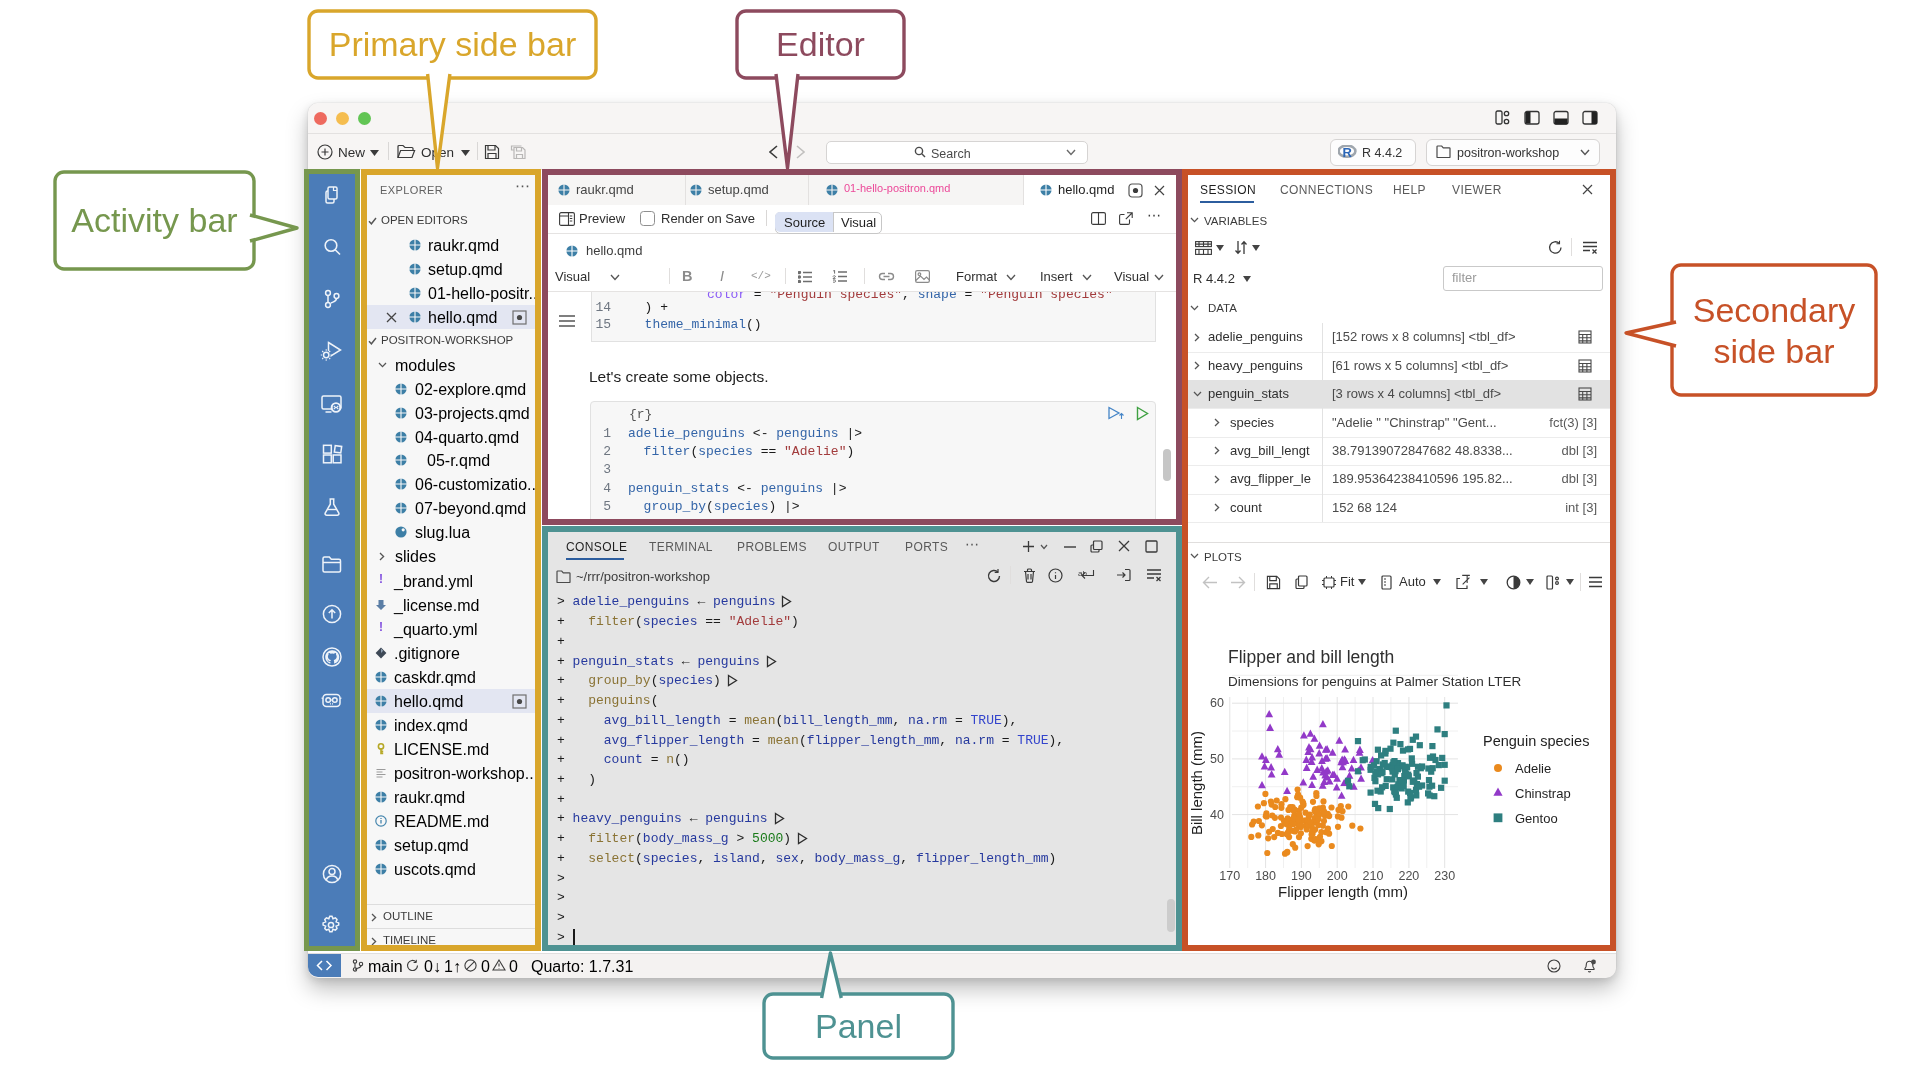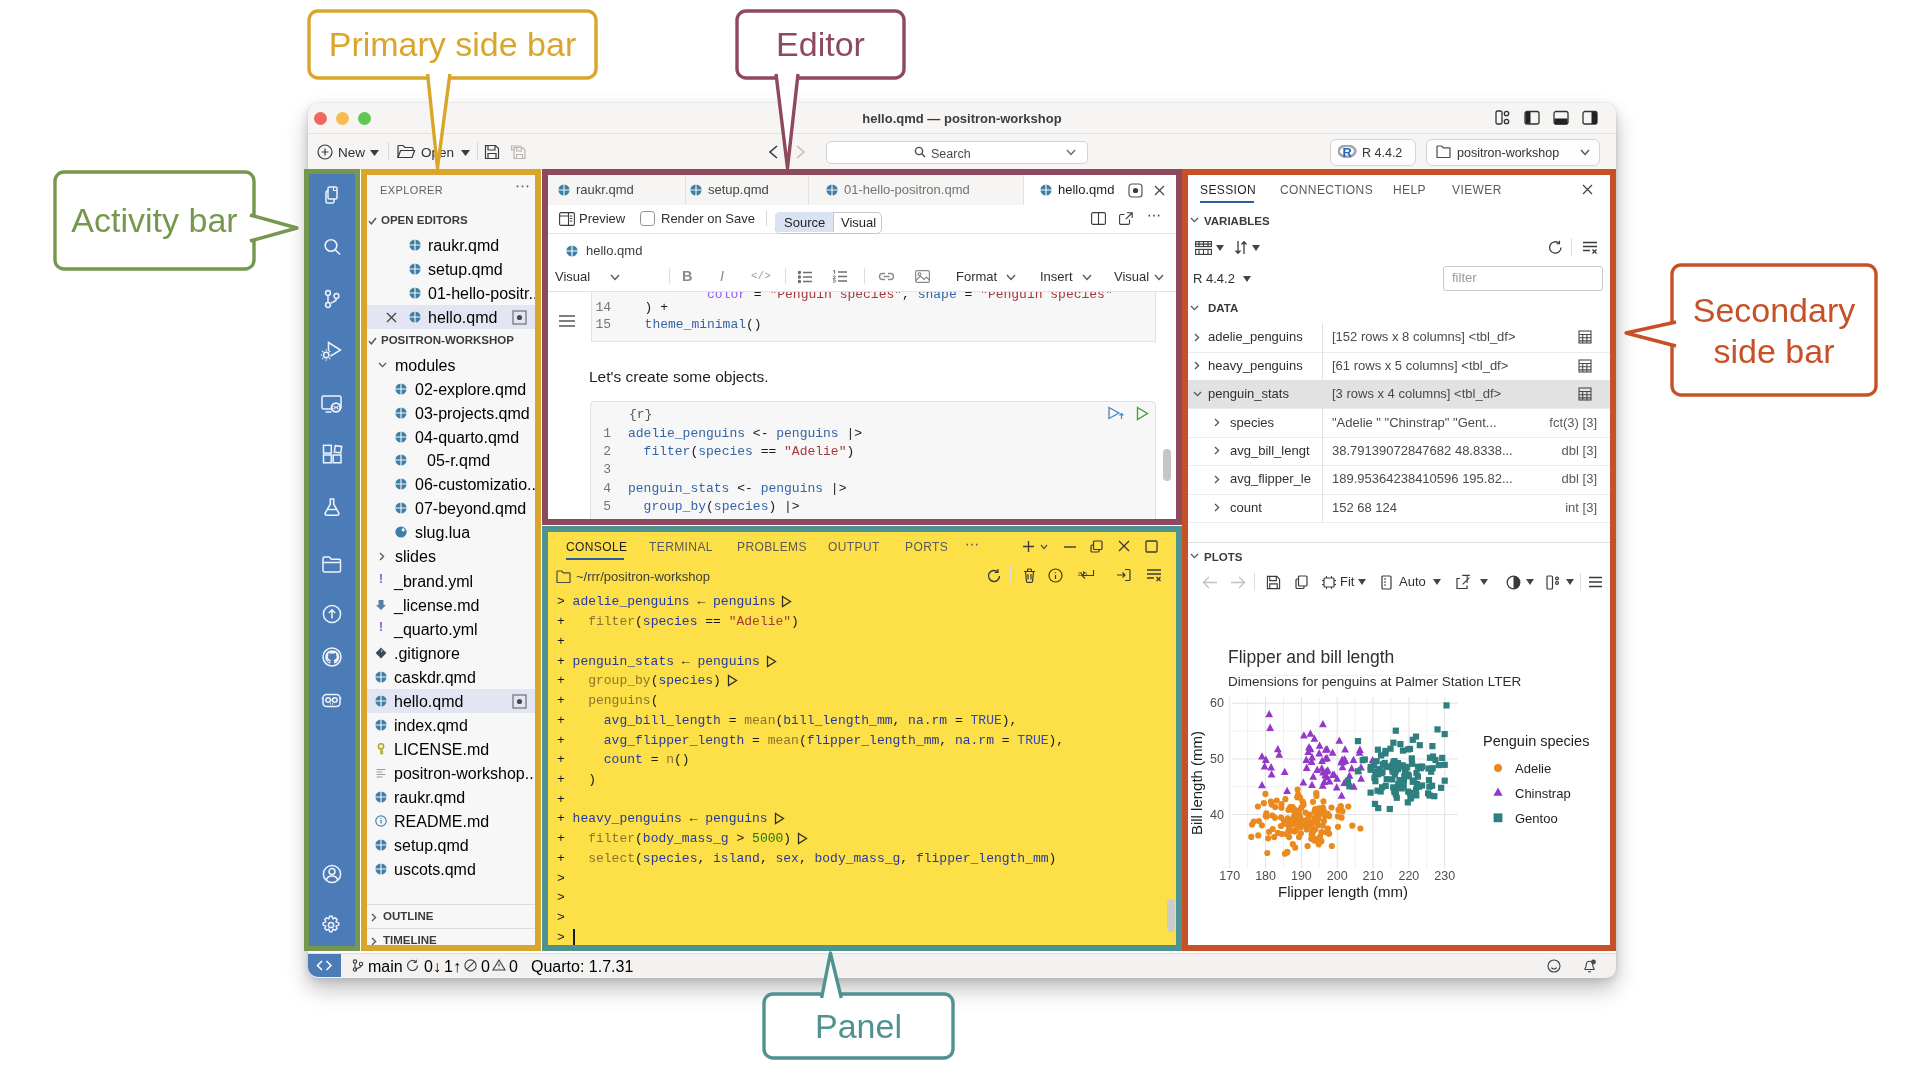--- a/index.html
+++ b/index.html
@@ -13,32 +13,32 @@
   .toolbar{left:308px;top:134px;width:1308px;height:35px;background:#f7f5f4;border-bottom:1px solid #e3e1e0}
   .tbtxt{font-size:13.5px;color:#2f2f2f}
   .vdiv{width:1px;background:#d9d7d6;top:142px;height:18px}
   .searchbox{left:826px;top:141px;width:260px;height:21px;background:#fff;border:1px solid #d6d4d3;border-radius:5px;color:#4a4a4a;font-size:12.5px}
   .chip{top:139px;height:25px;background:#fdfdfd;border:1px solid #d6d4d3;border-radius:6px;font-size:12.5px;color:#333}
   
   .actbar{left:309px;top:174px;width:46px;height:772px;background:#4B7CB8}
   .explorer div{white-space:nowrap}
   .explorer{left:367px;top:175px;width:168px;height:770px;background:#f7f7f7;overflow:hidden}
   .editor{left:548px;top:175px;width:628px;height:344px;background:#fff;overflow:hidden}
-  .panel{left:548px;top:532px;width:628px;height:413px;background:#fde047;overflow:hidden}
+  .panel{left:548px;top:532px;width:628px;height:413px;background:#e5e5e5;overflow:hidden}
   .sbar2{left:1188px;top:175px;width:422px;height:770px;background:#fff;overflow:hidden}
   .statusbar{left:308px;top:953px;width:1308px;height:24px;background:#f4f2f1;border-top:1px solid #e0dedd;border-radius:0 0 10px 10px;font-size:12.5px;color:#333}
   
   .obox{pointer-events:none;background:transparent}
   .green{left:304px;top:169px;width:56px;height:782px;border:5px solid #76974E}
   .gold{left:361px;top:169px;width:180px;height:782px;border:6px solid #D9A62B}
   .maroon{left:542px;top:169px;width:640px;height:356px;border:6px solid #8D4A5E}
   .teal{left:542px;top:526px;width:640px;height:425px;border:6px solid #4E9292}
   .orange{left:1182px;top:169px;width:434px;height:782px;border:6px solid #C75127}
   .obox{box-sizing:border-box}
-  .sechead{font-weight:700;font-size:11.5px;color:#3b3b3b}
+  .sechead{font-weight:400;font-size:11.5px;color:#3b3b3b}
   .qicon{position:absolute;width:12px;height:12px}
   
   .tabstrip{position:absolute;left:0;top:0;width:628px;height:30px;background:#f0efee;border-bottom:1px solid #e3e1e0}
   .tab{position:absolute;top:0;height:30px;border-right:1px solid #e3e1e0;font-size:13px;color:#454545;background:#f6f5f4}
   .tabactive{background:#fff;border-bottom:1px solid #fff;color:#1f1f1f}
   .toolrow{position:absolute;left:0;width:628px;background:#fff;font-size:13px;color:#333}
   .cid{color:#26399E}.cfn{color:#8A7334}.cstr{color:#A23B3C}.ctru{color:#3344CC}.cnum{color:#187A18}
   .ecode{font-family:"Liberation Mono",monospace;font-size:13px;color:#1b1b1b;white-space:pre}
   .conline{position:absolute;left:9px;font-family:"Liberation Mono",monospace;font-size:13px;white-space:pre;color:#1b1b1b}
   
@@ -46,21 +46,20 @@
   svg{display:block}
 </style></head>
 <body>
 <div id="stage">
 <div class="abs win"></div>
 
 <div class="abs titlebar"></div>
 <div class="abs tl" style="left:314px;background:#ee6a5f"></div>
 <div class="abs tl" style="left:336px;background:#f5bd4f"></div>
 <div class="abs tl" style="left:358px;background:#62c554"></div>
-<div class="abs title">hello.qmd — positron-workshop</div>
 <svg class="abs" style="left:1495px;top:110px" width="104" height="16" viewBox="0 0 104 16" fill="none" stroke="#333" stroke-width="1.3">
   <rect x="1" y="1" width="6" height="13" rx="1.5"></rect>
       <circle cx="11.5" cy="3.5" r="2.2"></circle>
       <circle cx="11.5" cy="11.5" r="2.2"></circle>
   <rect x="30" y="1.5" width="14" height="12.5" rx="2"></rect>
       <path d="M30.5 2h5v11.5h-5z" fill="#222" stroke="none"></path>
   <rect x="59" y="1.5" width="14" height="12.5" rx="2"></rect>
       <path d="M59.5 8.5h13V13a1.5 1.5 0 0 1-1.5 1.5h-10A1.5 1.5 0 0 1 59.5 13z" fill="#222" stroke="none"></path>
   <rect x="88" y="1.5" width="14" height="12.5" rx="2"></rect>
       <path d="M96.5 2h4A1.5 1.5 0 0 1 102 3.5v9a1.5 1.5 0 0 1-1.5 1.5h-4z" fill="#222" stroke="none"></path>
@@ -360,21 +359,21 @@
   <div class="abs" style="left:28px;top:7px;font-size:13px;color:#454545">raukr.qmd</div>
   <svg class="qicon" style="left:142px;top:9px" viewBox="0 0 12 12">
         <circle cx="6" cy="6" r="5.6" fill="#3D7FA6"></circle>
         <path d="M6 0v12M0 6h12" stroke="#f6f5f4" stroke-width="1.1"></path>
       </svg>
   <div class="abs" style="left:160px;top:7px;font-size:13px;color:#454545">setup.qmd</div>
   <svg class="qicon" style="left:278px;top:9px" viewBox="0 0 12 12">
         <circle cx="6" cy="6" r="5.6" fill="#3D7FA6"></circle>
         <path d="M6 0v12M0 6h12" stroke="#f6f5f4" stroke-width="1.1"></path>
       </svg>
-  <div class="abs" style="left:296px;top:7px;font-size:13px;color:#737373">01-hello-positron.qmd</div>
+  <div class="abs" style="left:296px;top:7px;font-size:11px;color:#ec4899">01-hello-positron.qmd</div>
   <svg class="qicon" style="left:492px;top:9px" viewBox="0 0 12 12">
         <circle cx="6" cy="6" r="5.6" fill="#3D7FA6"></circle>
         <path d="M6 0v12M0 6h12" stroke="#fff" stroke-width="1.1"></path>
       </svg>
   <div class="abs" style="left:510px;top:7px;font-size:13px;color:#1f1f1f">hello.qmd</div>
   <svg class="abs" style="left:580px;top:8px" width="15" height="15" viewBox="0 0 15 15">
         <rect x="1" y="1" width="13" height="13" rx="3" fill="none" stroke="#555" stroke-width="1.2"></rect>
         <circle cx="7.5" cy="7.5" r="2.6" fill="#3c3c3c"></circle>
       </svg>
   <svg class="abs" style="left:606px;top:10px" width="11" height="11" viewBox="0 0 11 11" stroke="#444" stroke-width="1.2">

